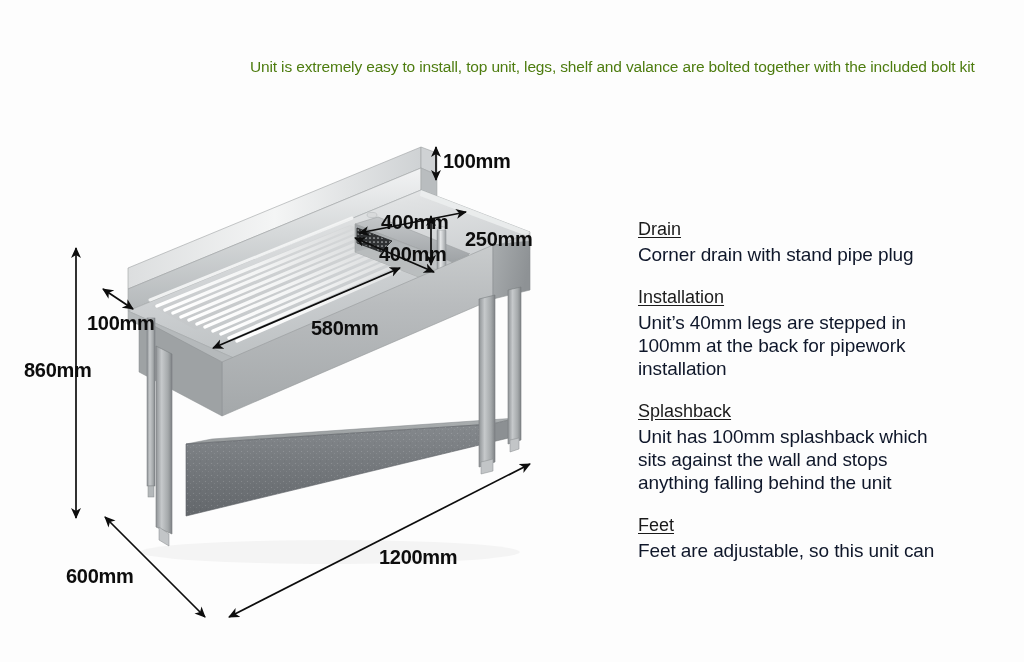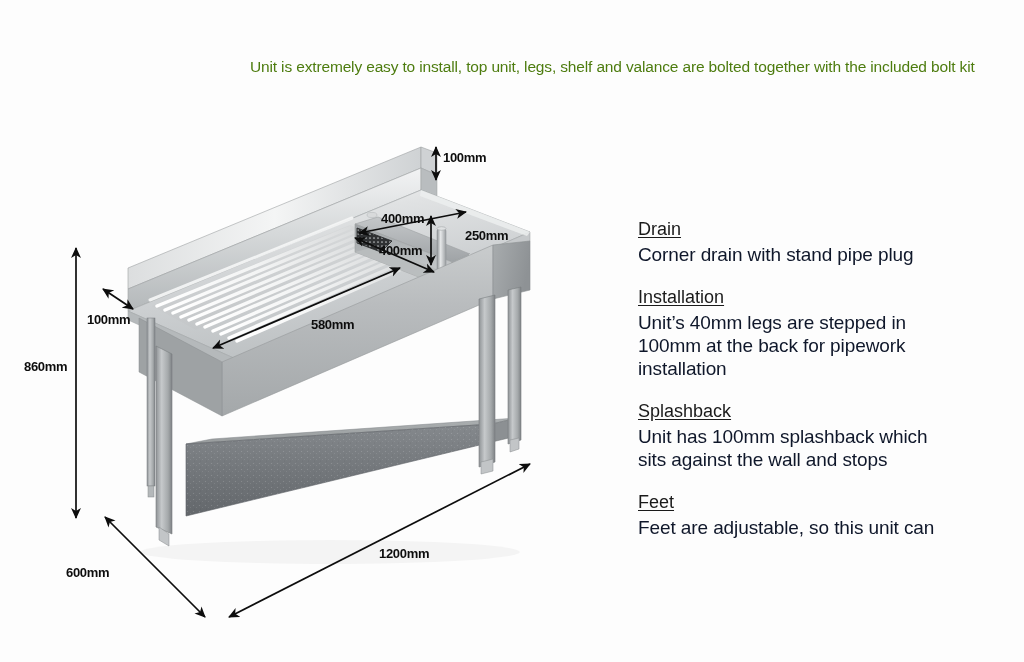--- a/index.html
+++ b/index.html
@@ -57,21 +57,21 @@
   .feature-body div { white-space: nowrap; }
 
   
   #diagram {
     position: absolute;
     left: 0; top: 0;
     width: 1024px; height: 662px;
   }
   .dim-label {
     position: absolute;
-    font-size: 13px;
+    font-size: 20px;
     font-weight: bold;
     color: #0d0d0d;
     white-space: nowrap;
     letter-spacing: -0.3px;
   }
 </style>
 </head>
 <body>
 
 <div id="page">
@@ -333,20 +333,21 @@
         <div>100mm at the back for pipework</div>
         <div>installation</div>
       </div>
     </div>
 
     <div class="feature">
       <div class="feature-title">Splashback</div>
       <div class="feature-body">
         <div>Unit has 100mm splashback which</div>
         <div>sits against the wall and stops</div>
+        <div> anything falling behind the unit</div>
       </div>
     </div>
 
     <div class="feature">
       <div class="feature-title">Feet</div>
       <div class="feature-body">
         <div>Feet are adjustable, so this unit can</div>
       </div>
     </div>
 

